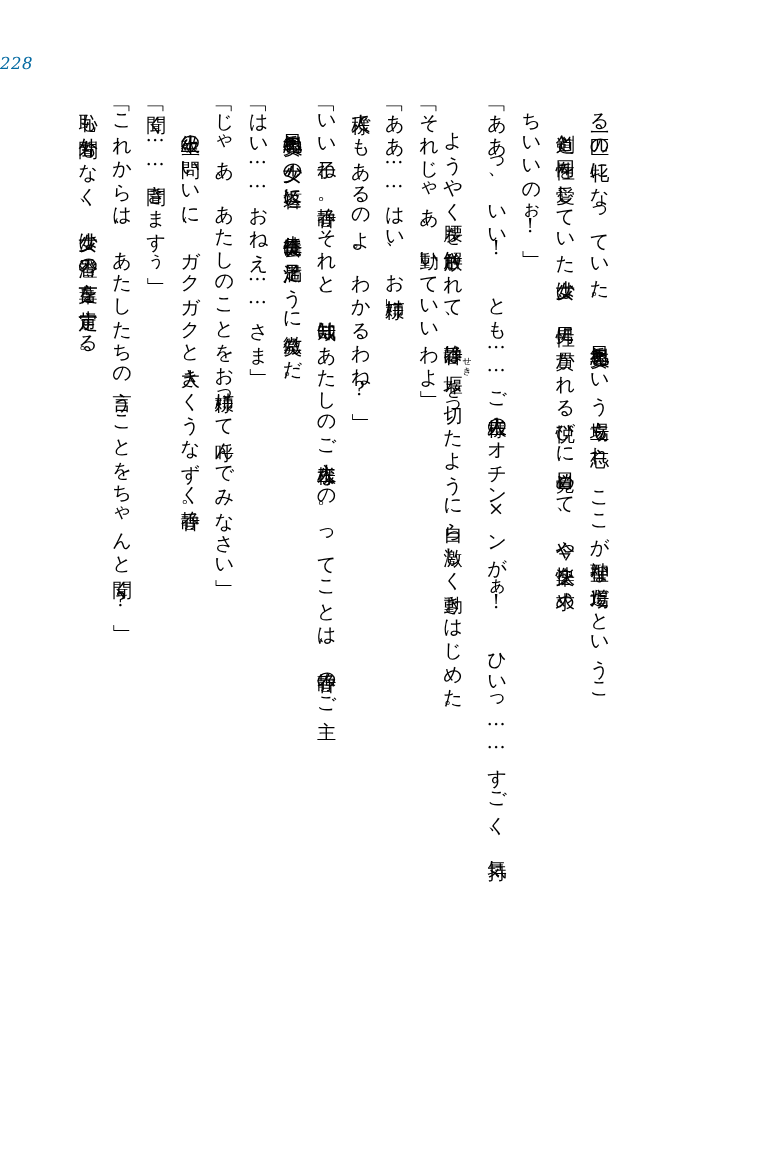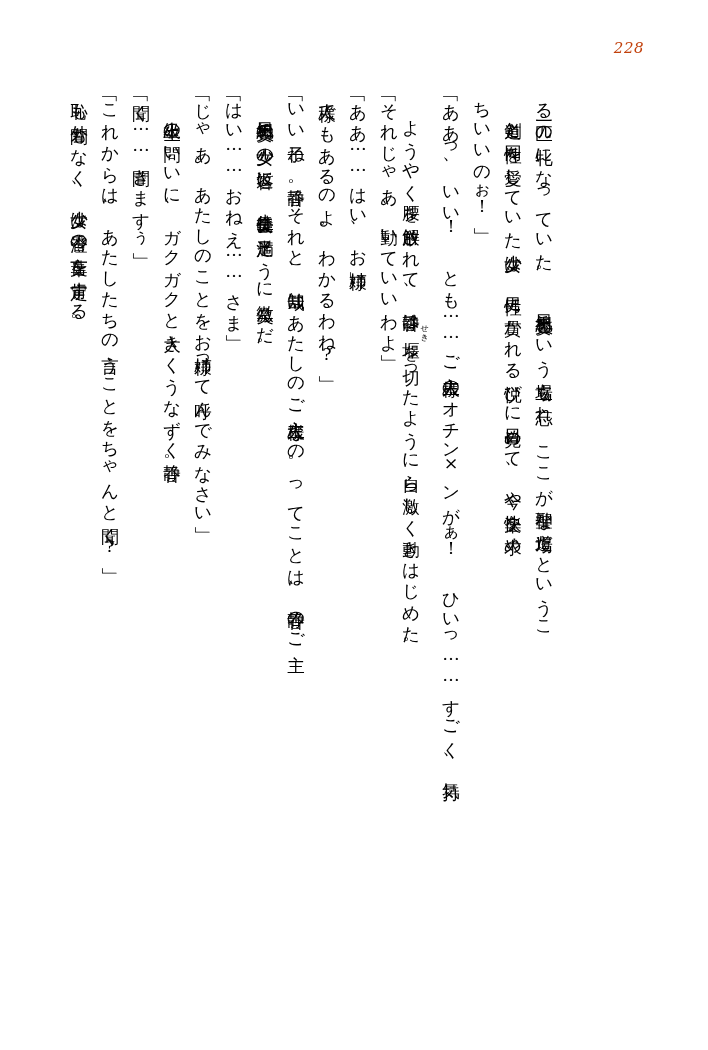--- a/index.html
+++ b/index.html
@@ -15,28 +15,28 @@
     color: #000000;
   }
   #page {
     position: relative;
     width: 708px;
     height: 1050px;
     background: #ffffff;
   }
   #page-number {
     position: absolute;
-    top: 39px;
+    top: 49px;
     left: 0;
     width: 644px;
-    text-align: right;
+    text-align: left;
     font-size: 15px;
     font-style: italic;
     font-family: "DejaVu Serif", "Liberation Serif", serif;
-    color: #c2410c;
+    color: #0369a1;
     letter-spacing: 0.5px;
   }
   
   #text-body {
     position: absolute;
     top: 90px;
     right: 62px;
     height: 880px;
     width: 590px;
     display: flex;

